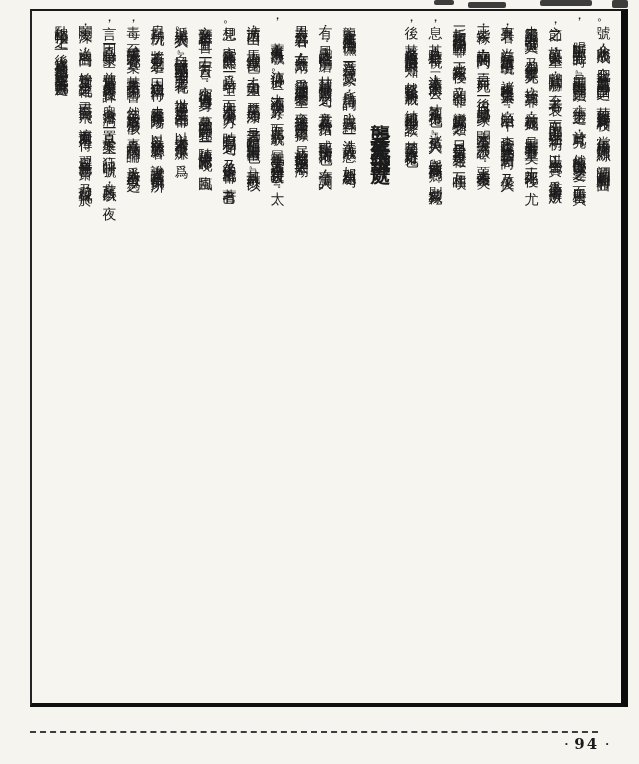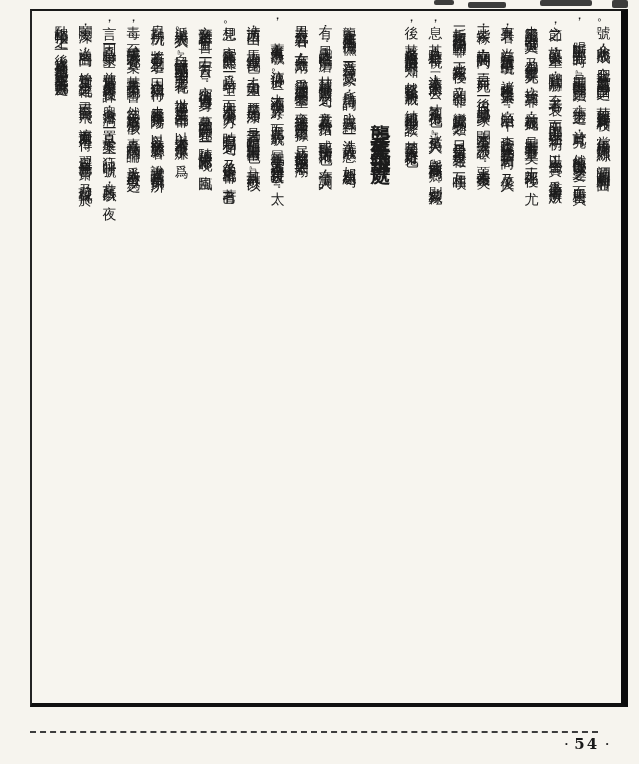--- a/index.html
+++ b/index.html
@@ -111,17 +111,17 @@
       <div class="col">闌更深，送客出門，始覺其足上之靴，已不翼而飛，遍覓而不可得，翌日整飭書齋，乃發現靴於</div>
       <div class="col">臥榻帳頂之上，後人遂稱其地爲龔定盦先生飛靴處云。</div>
 
     </div>
   </div>
 
   <div class="foot-rule"></div>
 
   <div class="page-num">
     <span class="dot">·</span>
-    <span class="num">54</span>
+    <span class="num">94</span>
     <span class="dot">·</span>
   </div>
 
 </div>
 
 </body></html>

